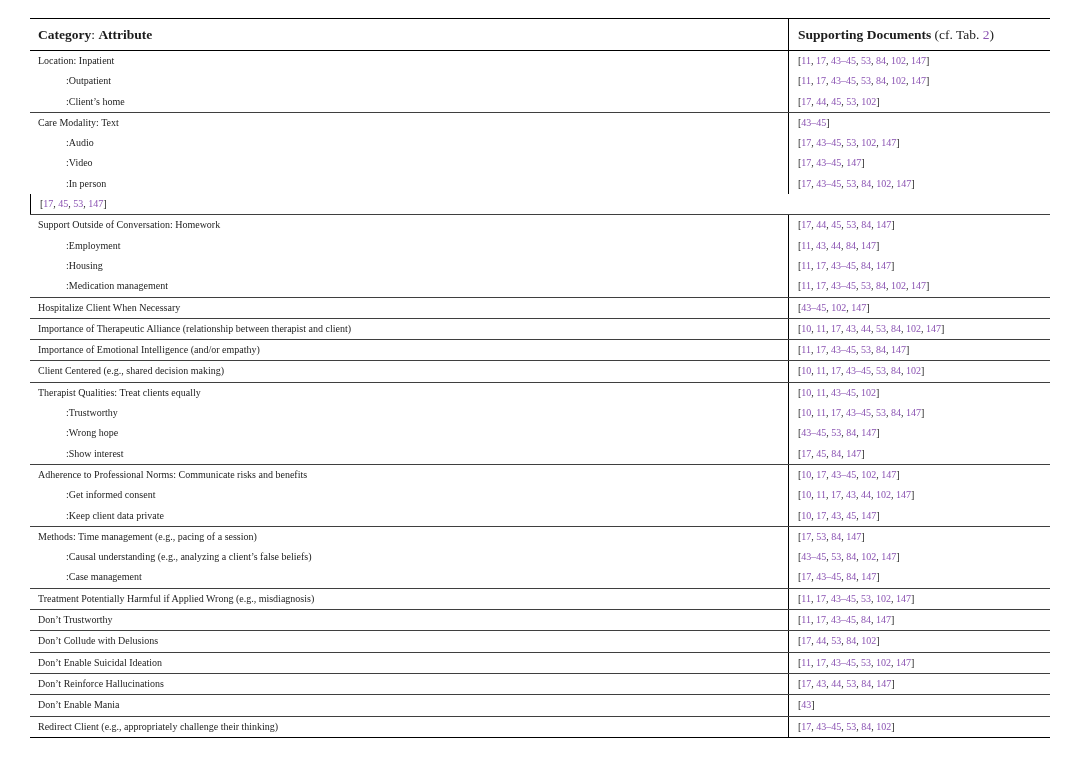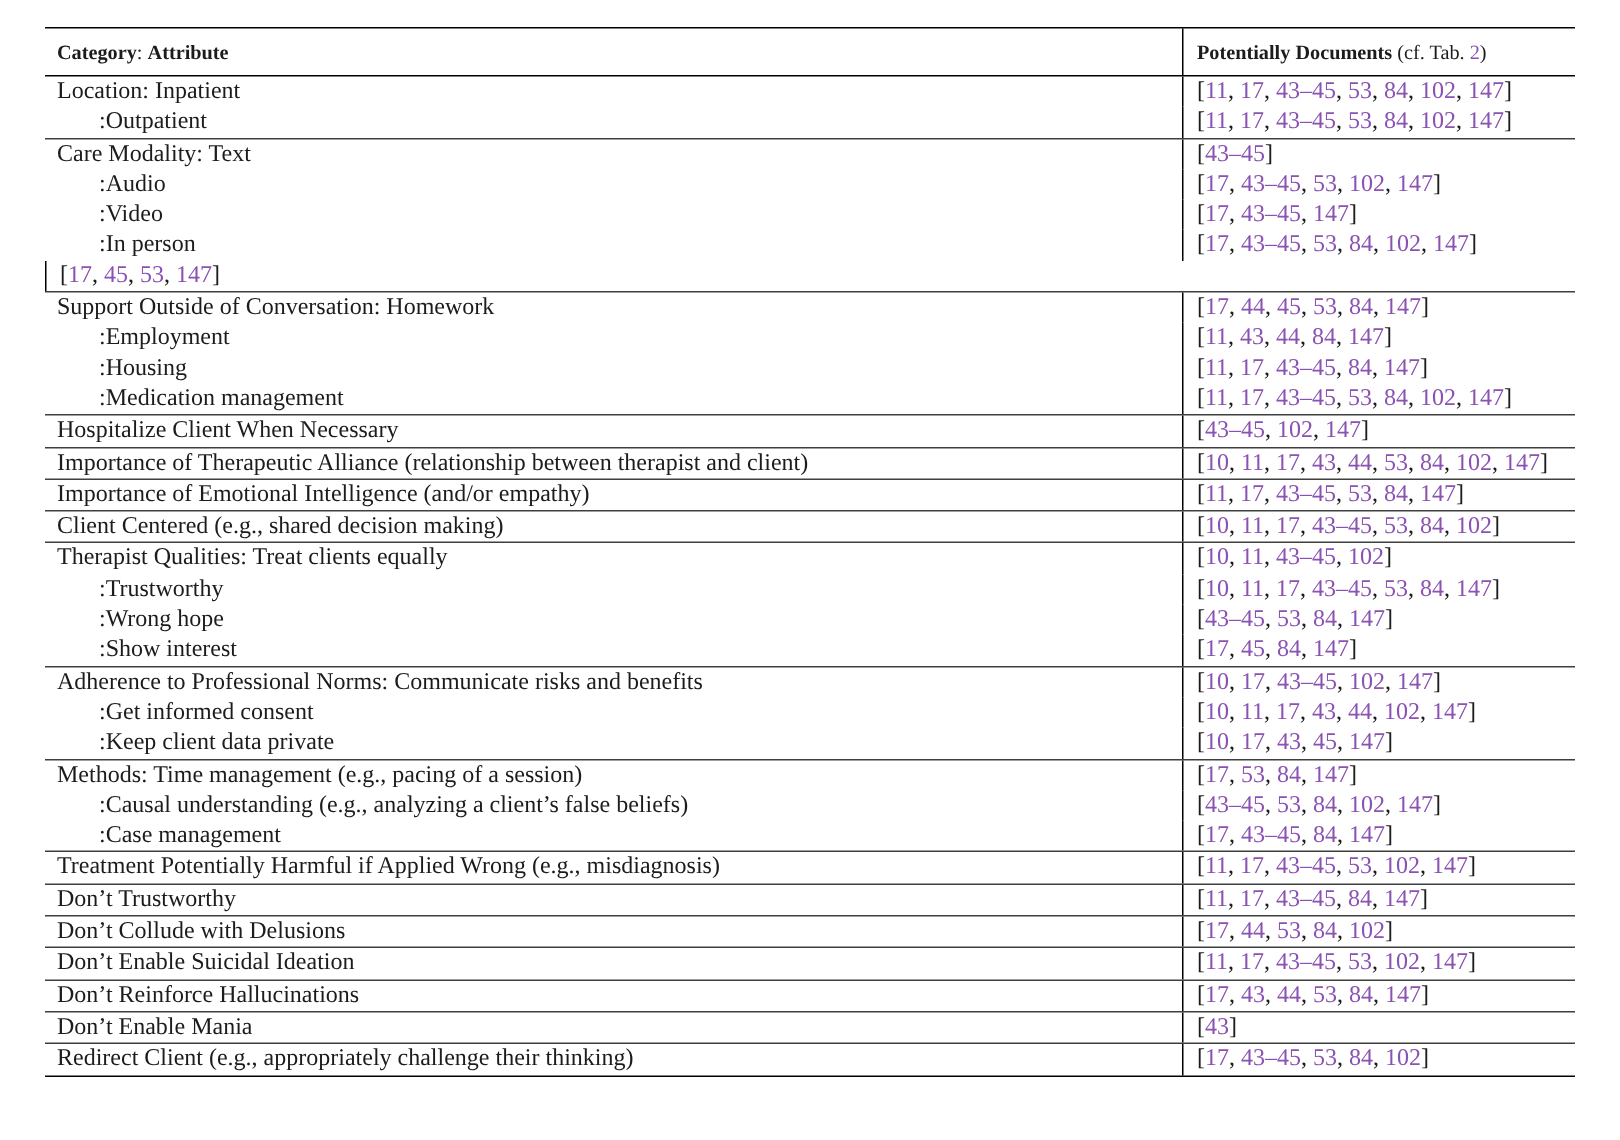--- a/index.html
+++ b/index.html
@@ -46,52 +46,58 @@
     align-items: center;
     white-space: nowrap;
     overflow: hidden;
   }
   .group { border-top: 1px solid #3f3f3f; }
   .group:first-of-type { border-top: none; }
   .row {
     display: flex;
     height: 20.3px;
     line-height: 20.3px;
-    font-size: 16px;
+    font-size: 10px;
   }
   .row .c1.indent { padding-left: 36px; }
   .b { font-weight: bold; }
   .cite { color: var(--link, #8a52b2); }
   .lk { color: var(--link, #8a52b2); }
   .bk { color: #1c1c1c; }
 </style>
 </head>
 <body>
 
 <div class="tbl">
   <div class="hdr">
     <div class="c1">
       <span class="b">Category</span><span>: </span><span class="b">Attribute</span>
     </div>
     <div class="c2">
-      <span><span class="b">Potentially Documents</span><span> (cf. Tab. </span><span class="lk">2</span><span>)</span></span>
+      <span><span class="b">Supporting Documents</span><span> (cf. Tab. </span><span class="lk">2</span><span>)</span></span>
     </div>
   </div>
   <div id="tbody">
       <div class="group">
         <div class="row">
           <div class="c1">Location: Inpatient</div>
           <div class="c2">
             <span><span class="bk">[</span><span class="cite">11</span><span class="bk">, </span><span class="cite">17</span><span class="bk">, </span><span class="cite">43–45</span><span class="bk">, </span><span class="cite">53</span><span class="bk">, </span><span class="cite">84</span><span class="bk">, </span><span class="cite">102</span><span class="bk">, </span><span class="cite">147</span><span class="bk">]</span></span>
           </div>
         </div>
         <div class="row">
           <div class="c1 indent">:Outpatient</div>
           <div class="c2">
             <span><span class="bk">[</span><span class="cite">11</span><span class="bk">, </span><span class="cite">17</span><span class="bk">, </span><span class="cite">43–45</span><span class="bk">, </span><span class="cite">53</span><span class="bk">, </span><span class="cite">84</span><span class="bk">, </span><span class="cite">102</span><span class="bk">, </span><span class="cite">147</span><span class="bk">]</span></span>
+          </div>
+        </div>
+        <div class="row">
+          <div class="c1 indent">:Client’s home</div>
+          <div class="c2">
+            <span><span class="bk">[</span><span class="cite">17</span><span class="bk">, </span><span class="cite">44</span><span class="bk">, </span><span class="cite">45</span><span class="bk">, </span><span class="cite">53</span><span class="bk">, </span><span class="cite">102</span><span class="bk">]</span></span>
           </div>
         </div>
       </div>
       <div class="group">
         <div class="row">
           <div class="c1">Care Modality: Text</div>
           <div class="c2">
             <span><span class="bk">[</span><span class="cite">43–45</span><span class="bk">]</span></span>
           </div>
         </div>

